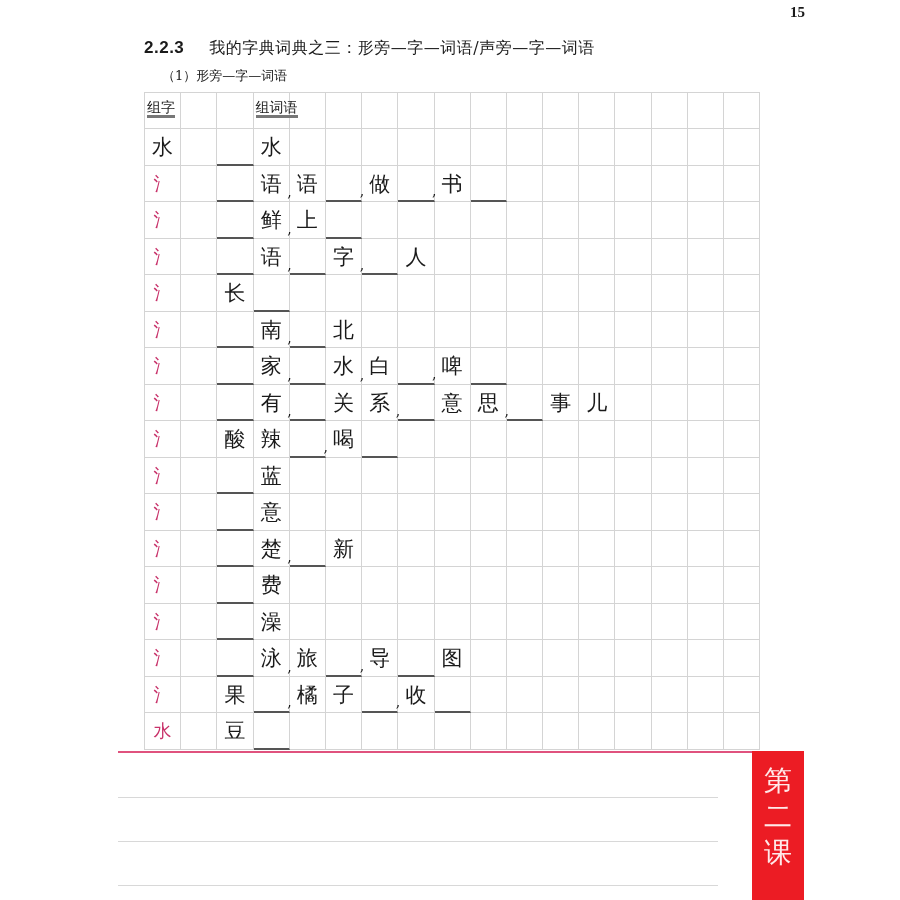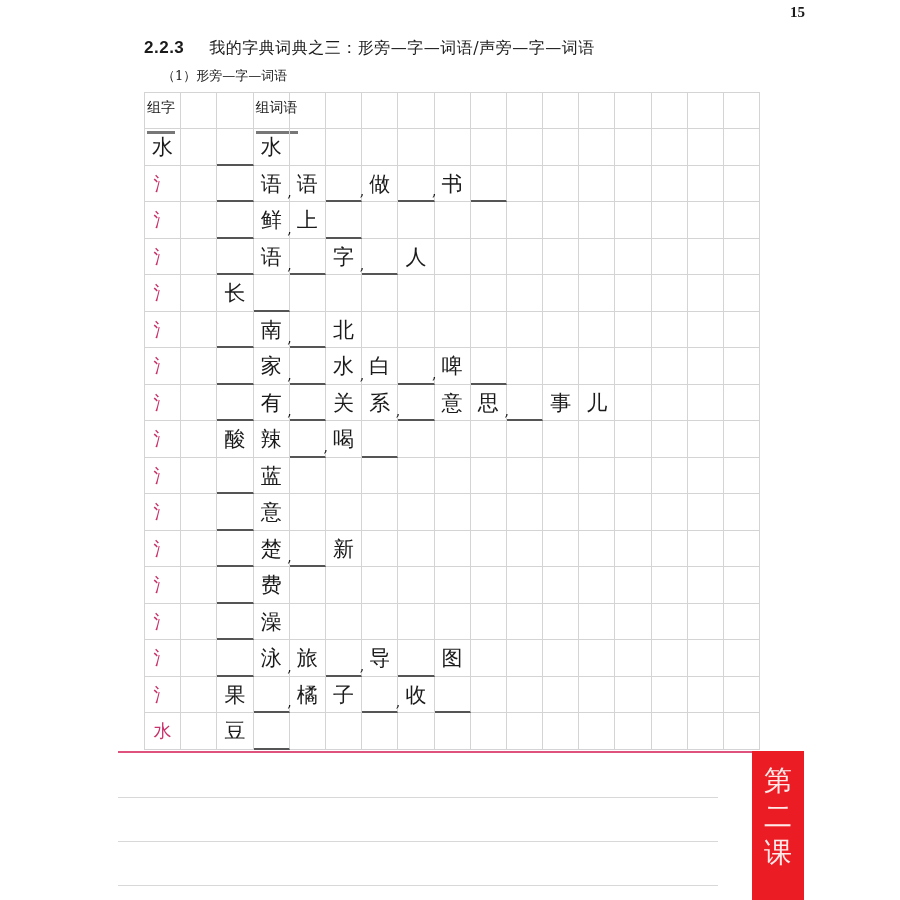--- a/index.html
+++ b/index.html
@@ -36,21 +36,21 @@
     border-right: 1px solid #d4d4d4; border-bottom: 1px solid #d4d4d4;
     font-size: 21px; line-height: 36px; text-align: center;
   }
   .cell.ul { border-bottom: 2px solid #555; }
   .cell.radical { color: #c8326a; font-size: 18px; }
   .cell .comma {
     position: absolute; right: -3px; bottom: 2px; font-size: 14px; line-height: 14px;
   }
   .header-label {
     position: absolute; left: 2px; top: 6px; font-size: 14px; line-height: 16px;
-    white-space: nowrap; padding-bottom: 16px; border-bottom: 3px solid #777;
+    white-space: nowrap; padding-bottom: 0; border-bottom: 3px solid #777;
   }
   .divider {
     position: absolute; left: 118px; top: 751px; width: 635px; height: 2px; background: #e0527e;
   }
   .write-line { position: absolute; left: 118px; width: 600px; height: 1px; background: #d8d8d8; }
   .lesson-tab {
     position: absolute; left: 752px; top: 751px; width: 52px; height: 149px;
     background: #ec1c24; color: #ffe9e9;
     display: flex; flex-direction: column; align-items: center; justify-content: flex-start;
     padding-top: 12px; box-sizing: border-box;

